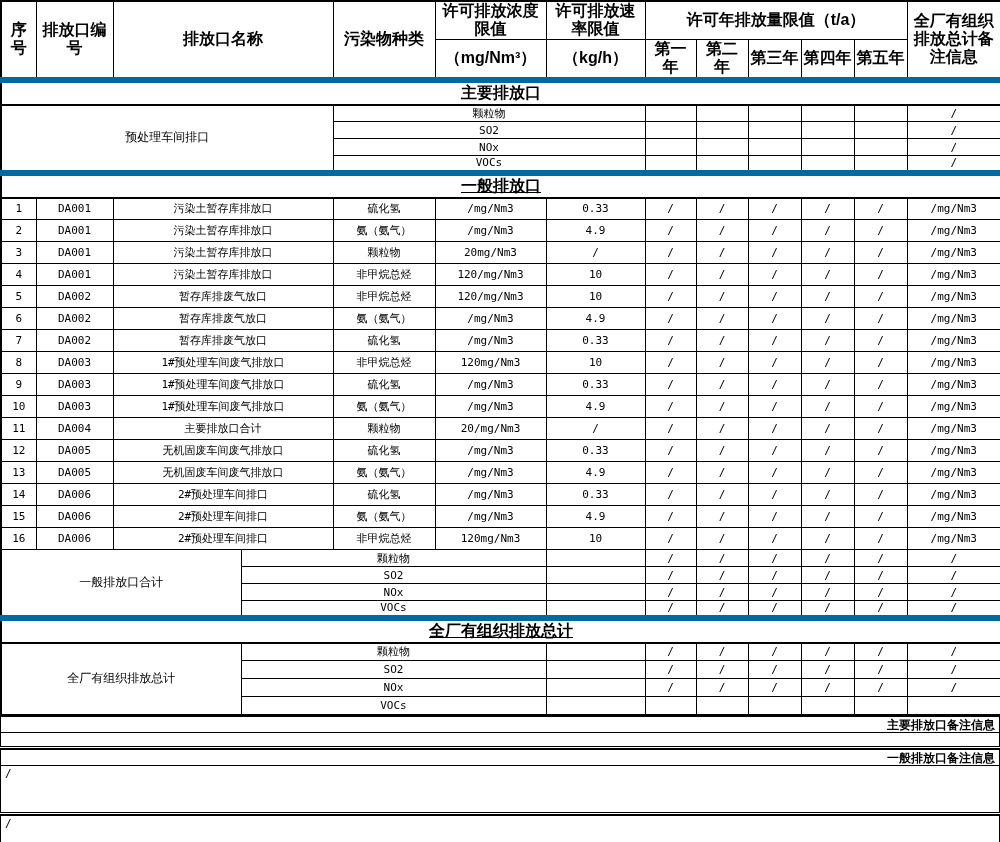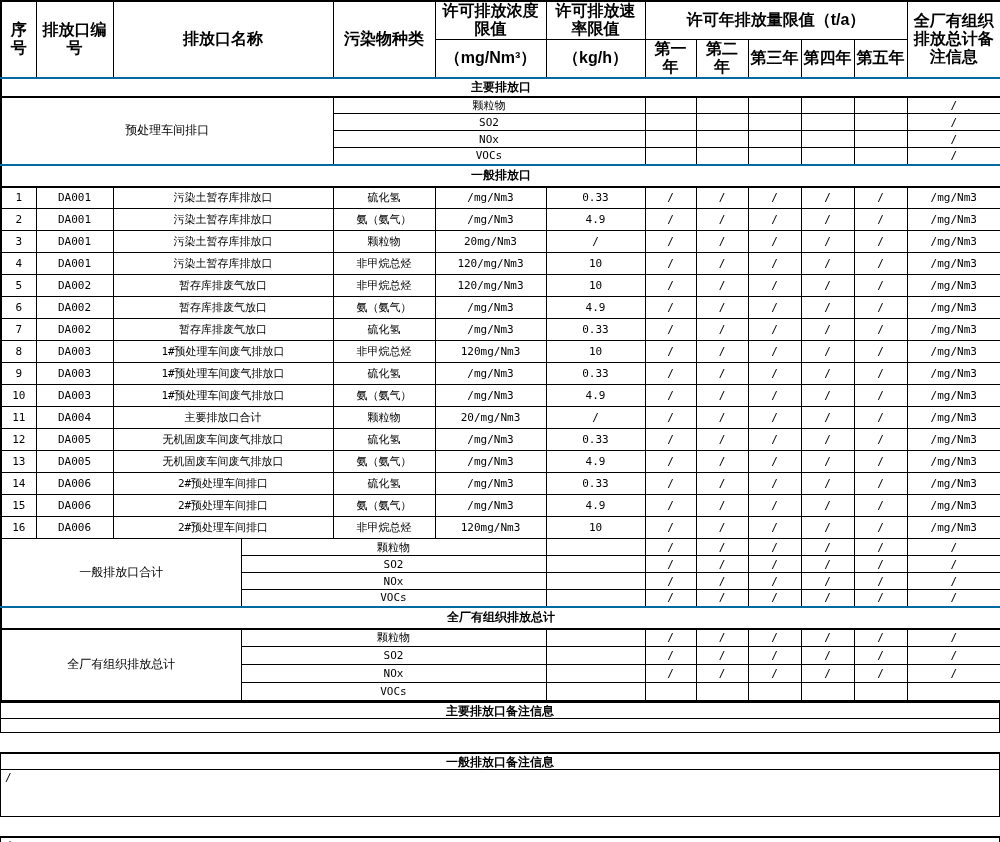--- a/index.html
+++ b/index.html
@@ -31,46 +31,46 @@
     font-family: "Liberation Sans", sans-serif;
     font-weight: bold;
     font-size: 16px;
     height: 28px;
     white-space: normal;
     line-height: 1.15;
   }
   tr.band td {
     font-family: "Liberation Sans", sans-serif;
     font-weight: bold;
-    font-size: 12px;
-    border-top: 2px solid #0369a1;
+    font-size: 16px;
+    border-top: 6px solid #0369a1;
     border-bottom: 2px solid #000;
     height: 14px;
   }
-  tr.band-tall td { height: 22px; }
+  tr.band-tall td { height: 22px; text-decoration: underline; }
   tbody.data-rows td { height: 22px; }
   tbody.total-rows td { height: 17px; }
   tbody.plant-rows td { height: 18px; }
   tbody.total-rows td.total-label,
   tbody.plant-rows td.total-label {
     font-family: "Liberation Sans", sans-serif;
     font-size: 12px;
   }
   .remark {
     width: 1000px;
     border: 1px solid #000;
     border-top: 2px solid #000;
-    margin-top: 19px;
+    margin-top: 1px;
   }
   .remark:first-of-type { margin-top: 0; border-top-width: 1px; }
   .remark-title {
     border-bottom: 1px solid #000;
     font-weight: bold;
     font-size: 12px;
-    text-align: center;
+    text-align: right;
     padding: 1px 4px;
     height: 16px;
     line-height: 14px;
   }
   .remark-body {
     font-size: 11px;
     text-align: left;
     vertical-align: top;
     padding: 1px 4px;
     font-family: "DejaVu Sans Mono", monospace;

